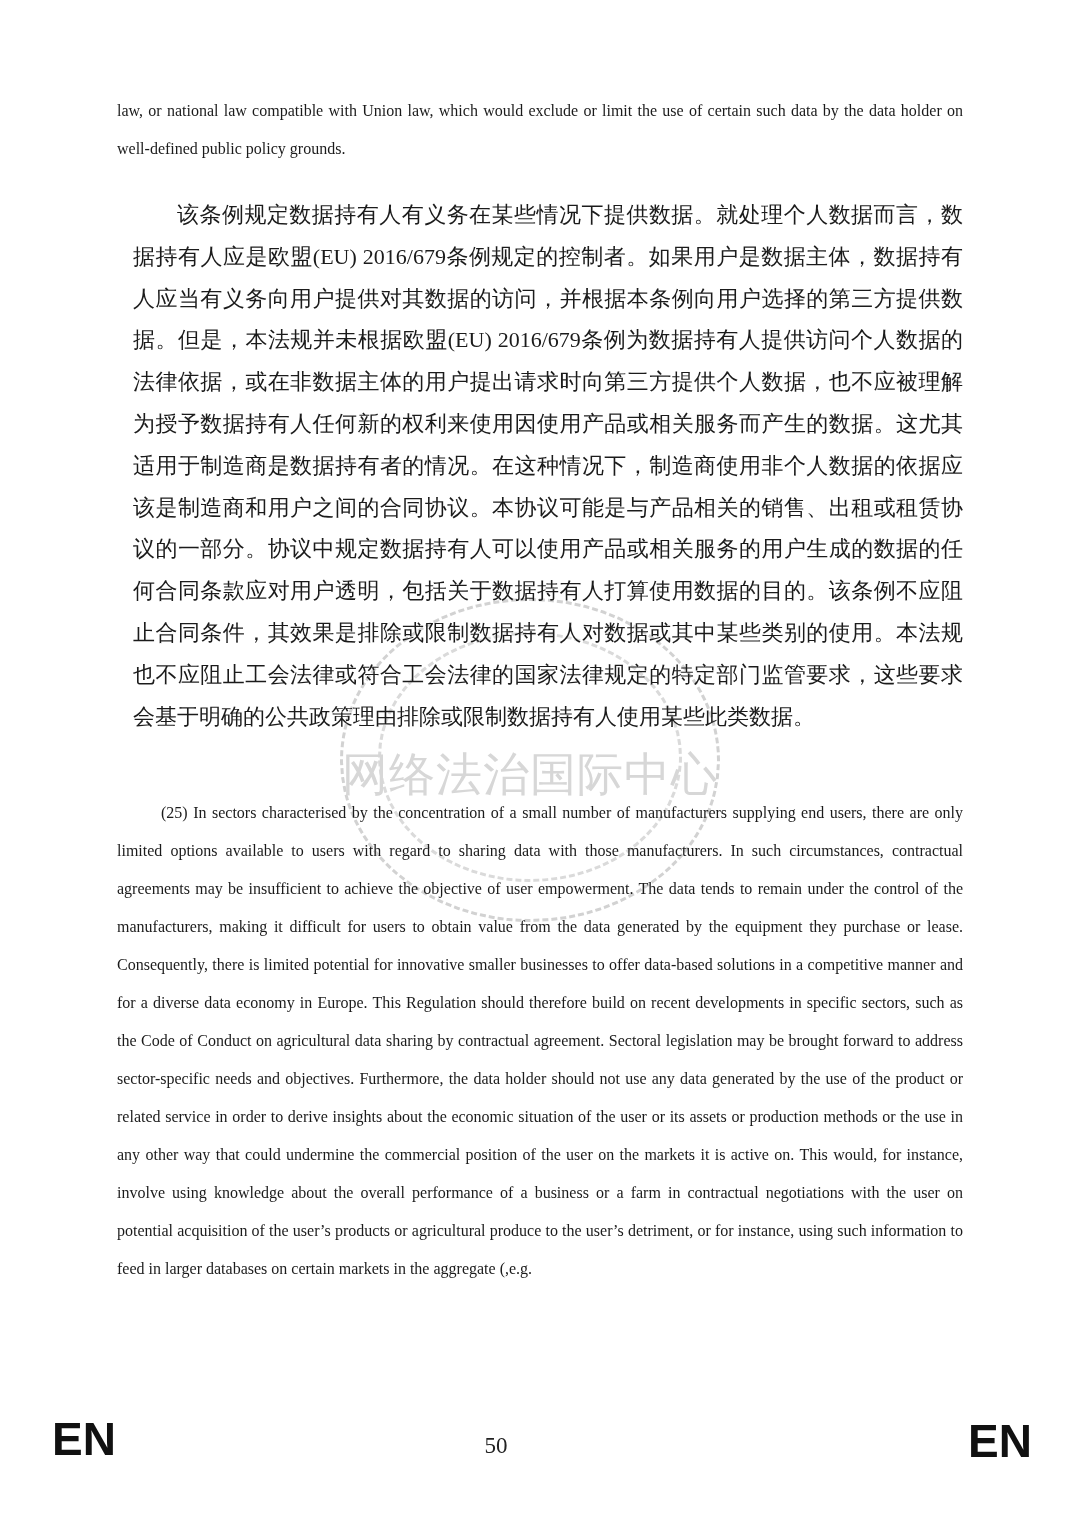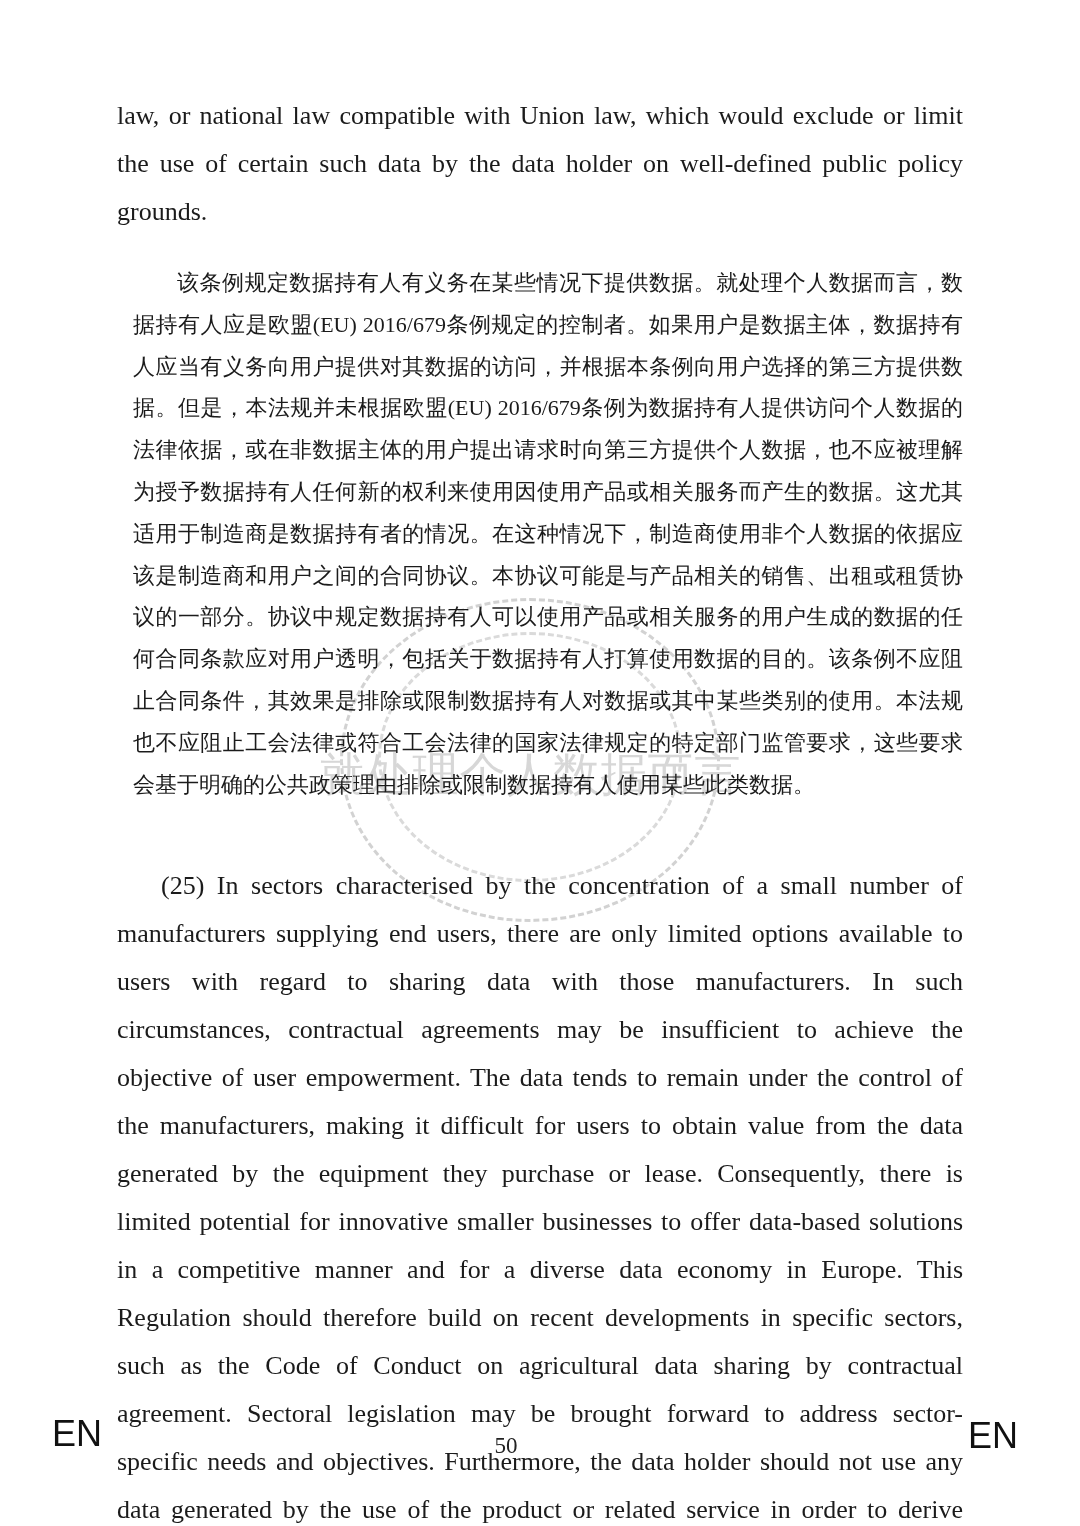--- a/index.html
+++ b/index.html
@@ -51,69 +51,68 @@
 
   
   .content {
     position: absolute;
     left: 117px;
     top: 92px;
     width: 846px;
     z-index: 1;
   }
   .para-en {
-    font-size: 26px;
-    line-height: 48px;
+    font-size: 16px;
+    line-height: 38px;
     text-align: justify;
     margin: 0;
   }
   .para-zh {
     font-size: 22px;
     line-height: 41.8px;
     text-align: justify;
     text-indent: 44px;
     margin: 26px 0 0 16px;
     font-family: "Liberation Serif", serif;
   }
   .para-indent {
     text-indent: 44px;
     margin-top: 57px;
   }
 
   
   .footer-en {
     position: absolute;
     font-family: "Liberation Sans", sans-serif;
-    font-weight: normal;
-    font-size: 36px;
+    font-weight: bold;
+    font-size: 46px;
     line-height: 1;
     color: #111111;
     z-index: 1;
   }
   .footer-en.left  { left: 52px;  top: 1416px; }
   .footer-en.right { left: 968px; top: 1418px; }
   .page-number {
     position: absolute;
     left: 0;
     top: 1433px;
     width: 992px;
     text-align: center;
     font-size: 23px;
     color: #222222;
     z-index: 1;
-    padding-left: 10px;
   }
 </style>
 </head>
 <body>
 
 <div class="watermark">
   <div class="ring-outer"></div>
   <div class="ring-inner"></div>
-  <span class="wm-text">就处理个人数据而言</span>
+  <span class="wm-text">网络法治国际中心</span>
 </div>
 
 <div class="content">
   <p class="para-en">law, or national law compatible with Union law, which would exclude or limit the use of certain such data by the data holder on well-defined public policy grounds.</p>
   <p class="para-zh">该条例规定数据持有人有义务在某些情况下提供数据。就处理个人数据而言，数据持有人应是欧盟(EU) 2016/679条例规定的控制者。如果用户是数据主体，数据持有人应当有义务向用户提供对其数据的访问，并根据本条例向用户选择的第三方提供数据。但是，本法规并未根据欧盟(EU) 2016/679条例为数据持有人提供访问个人数据的法律依据，或在非数据主体的用户提出请求时向第三方提供个人数据，也不应被理解为授予数据持有人任何新的权利来使用因使用产品或相关服务而产生的数据。这尤其适用于制造商是数据持有者的情况。在这种情况下，制造商使用非个人数据的依据应该是制造商和用户之间的合同协议。本协议可能是与产品相关的销售、出租或租赁协议的一部分。协议中规定数据持有人可以使用产品或相关服务的用户生成的数据的任何合同条款应对用户透明，包括关于数据持有人打算使用数据的目的。该条例不应阻止合同条件，其效果是排除或限制数据持有人对数据或其中某些类别的使用。本法规也不应阻止工会法律或符合工会法律的国家法律规定的特定部门监管要求，这些要求会基于明确的公共政策理由排除或限制数据持有人使用某些此类数据。</p>
   <p class="para-en para-indent">(25) In sectors characterised by the concentration of a small number of manufacturers supplying end users, there are only limited options available to users with regard to sharing data with those manufacturers. In such circumstances, contractual agreements may be insufficient to achieve the objective of user empowerment. The data tends to remain under the control of the manufacturers, making it difficult for users to obtain value from the data generated by the equipment they purchase or lease. Consequently, there is limited potential for innovative smaller businesses to offer data-based solutions in a competitive manner and for a diverse data economy in Europe. This Regulation should therefore build on recent developments in specific sectors, such as the Code of Conduct on agricultural data sharing by contractual agreement. Sectoral legislation may be brought forward to address sector-specific needs and objectives. Furthermore, the data holder should not use any data generated by the use of the product or related service in order to derive insights about the economic situation of the user or its assets or production methods or the use in any other way that could undermine the commercial position of the user on the markets it is active on. This would, for instance, involve using knowledge about the overall performance of a business or a farm in contractual negotiations with the user on potential acquisition of the user’s products or agricultural produce to the user’s detriment, or for instance, using such information to feed in larger databases on certain markets in the aggregate (,e.g.</p>
 </div>
 
 <div class="footer-en left">EN</div>
 <div class="page-number">50</div>

